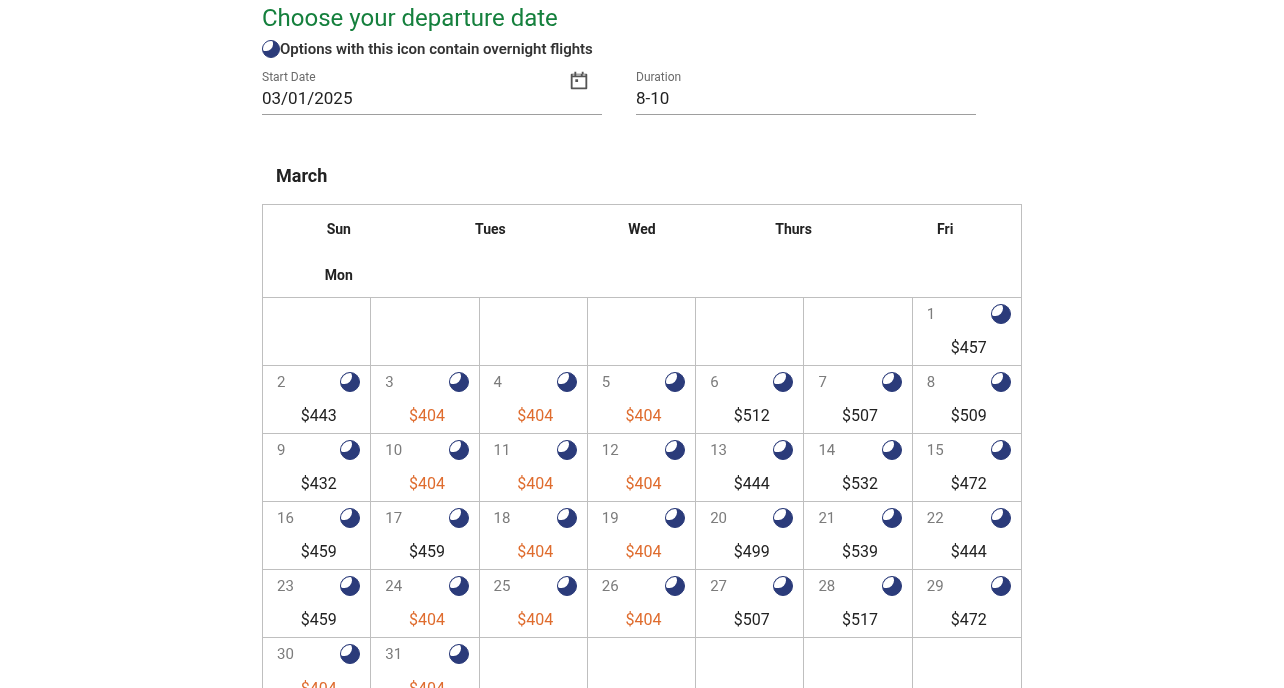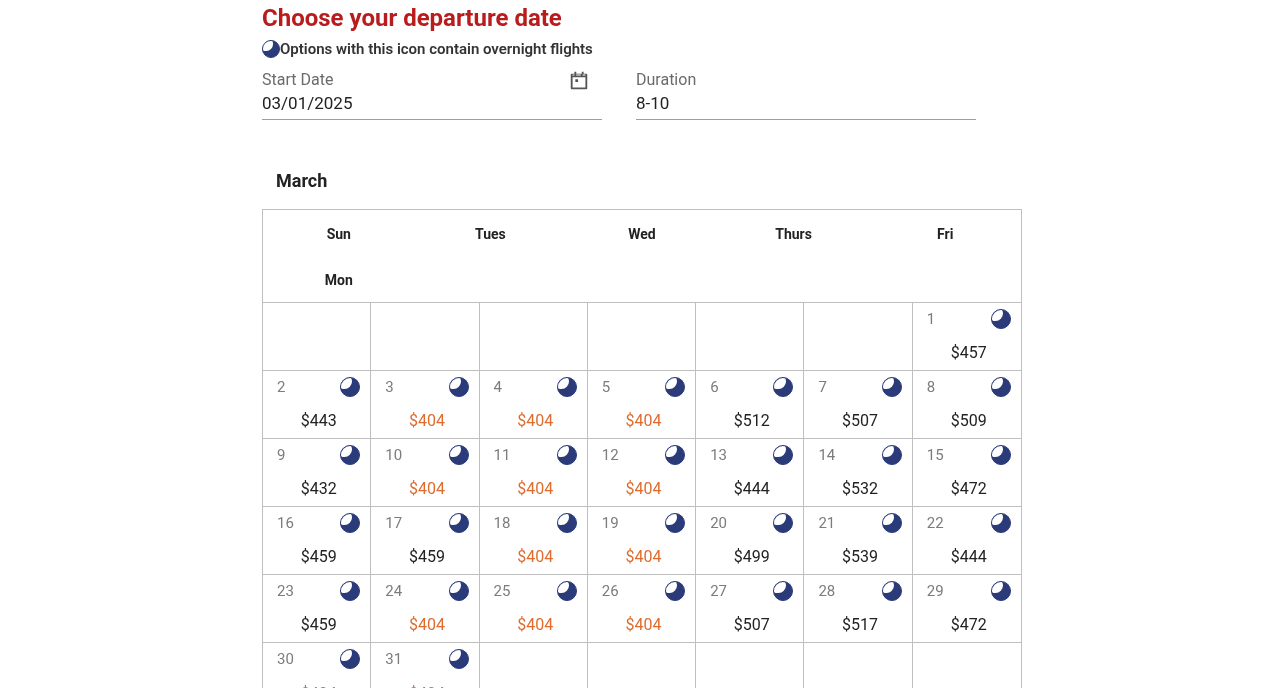--- a/index.html
+++ b/index.html
@@ -9,23 +9,23 @@
     color: #222;
     background: #fff;
   }
   .page {
     width: 760px;
     margin: 0 auto;
     padding-top: 4px;
   }
   .title {
     font-size: 24px;
-    font-weight: 700;
+    font-weight: 400;
     margin: 0 0 8px 0;
-    color: #b91c1c;
+    color: #15803d;
   }
   .hint-row {
     display: flex;
     align-items: center;
     gap: 0;
     font-size: 15px;
     font-weight: 600;
     color: #333;
     margin-bottom: 12px;
   }
@@ -59,21 +59,21 @@
     gap: 34px;
     margin-bottom: 50px;
   }
   .field {
     width: 340px;
     border-bottom: 1px solid #9e9e9e;
     padding-bottom: 6px;
     position: relative;
   }
   .field-label {
-    font-size: 16px;
+    font-size: 12px;
     color: #6b6b6b;
     margin-bottom: 4px;
   }
   .field-row {
     display: flex;
     align-items: center;
     justify-content: space-between;
   }
   .field-value {
     font-size: 17px;

